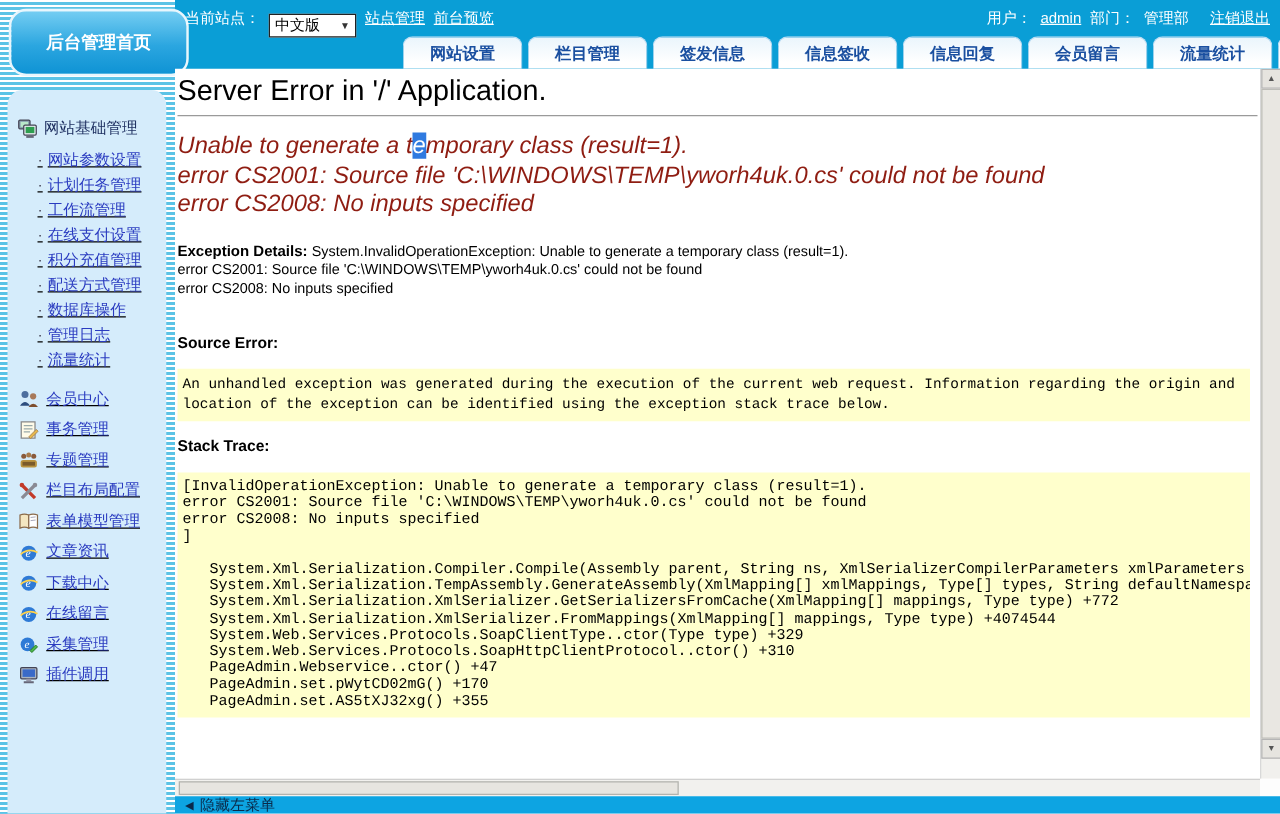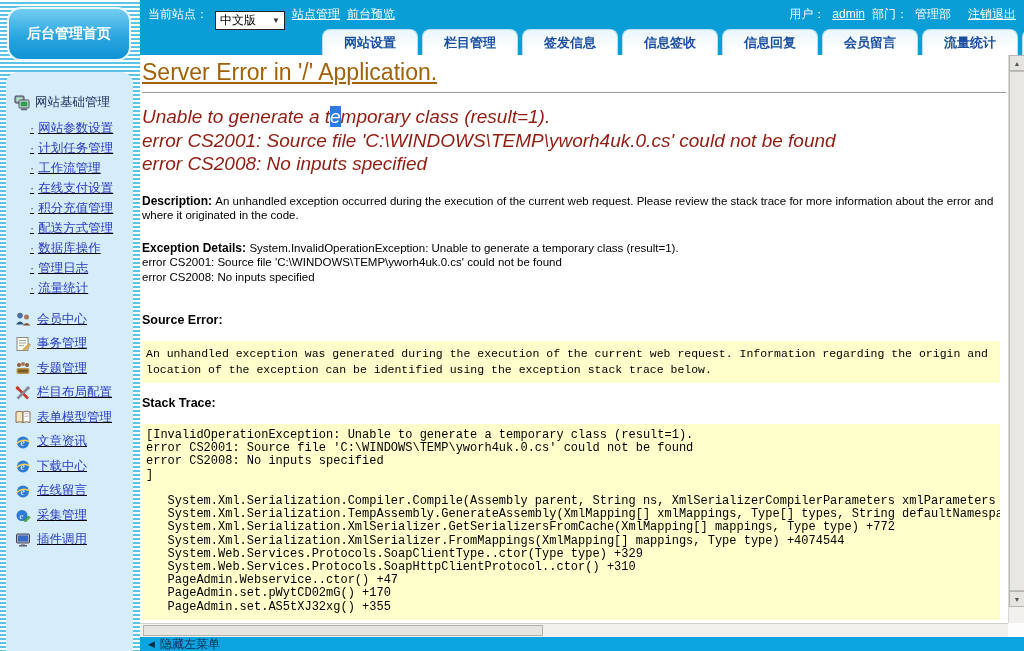--- a/index.html
+++ b/index.html
@@ -2,21 +2,21 @@
 <html><head>
 <meta charset="utf-8">
 <style>
   html,body{margin:0;padding:0;}
   body{font-family:"Liberation Sans",sans-serif;}
   .screen{position:relative;width:1024px;height:651px;background:#0a9ed6;overflow:hidden;}
 
   
   .side{position:absolute;left:0;top:0;width:140px;height:651px;
         background:repeating-linear-gradient(to bottom,#ffffff 0 2px,#5bc3e6 2px 4px);}
-  .home-btn{position:absolute;left:7px;top:7px;width:124px;height:54px;border-radius:14px;
+  .home-btn{position:absolute;left:7px;top:7px;width:144px;height:54px;border-radius:14px;
         background:linear-gradient(#74cdf2 0%,#2ba6e0 55%,#0f93d4 100%);
         border:2px solid #e8f6fd;box-sizing:border-box;color:#fff;font-weight:bold;font-size:14px;
         display:flex;align-items:center;justify-content:center;cursor:pointer;}
   .panel{position:absolute;left:6px;top:72px;width:127px;height:579px;background:#d5ecfb;
         border-radius:12px 12px 0 0;overflow:hidden;}
   .group-head{margin:22px 0 0 8px;display:flex;align-items:center;gap:5px;font-size:12.5px;
         color:#1c2d5e;cursor:pointer;}
   .panel ul{list-style:none;margin:0;padding:0;text-decoration:underline;}
   ul.sub{margin:7px 0 0;padding-left:24px;}
   ul.sub li{height:20px;line-height:20px;font-size:12.5px;color:#2a3bc0;cursor:pointer;white-space:nowrap;}
@@ -41,21 +41,21 @@
   .tabbar{position:absolute;left:322px;top:29px;display:flex;gap:4px;}
   .tab{width:96px;height:26px;box-sizing:border-box;border:1px solid #bcdcf2;border-bottom:none;
         border-radius:8px 8px 0 0;background:linear-gradient(#eaf5fc 0%,#ffffff 80%);
         display:flex;align-items:center;justify-content:center;font-size:13px;font-weight:bold;
         color:#1a4fa0;cursor:pointer;}
 
   
   .content{position:absolute;left:140px;top:55px;width:884px;height:596px;background:#fff;overflow:hidden;}
   .main{position:absolute;left:0;top:0;width:868px;height:568px;overflow:hidden;padding-left:2px;
         box-sizing:border-box;color:#000;}
-  .main h1{margin:4px 0 0;font-weight:normal;font-size:23px;color:#a16207;text-decoration:underline;}
+  .main h1{margin:4px 0 0;font-weight:normal;font-size:23px;color:#000000;}
   .main hr{margin:6px 2px 0 0;border:0;border-top:1px solid #9a9a9a;}
   .main h2{margin:12px 0 0;font-weight:normal;font-style:italic;font-size:19px;line-height:23.5px;color:#8f1d12;}
   .sel{background:#2f7ae0;color:#fff;}
   p.body{margin:18px 0 0;font-size:11.5px;line-height:14.5px;width:852px;}
   p.body .line{display:block;}
   p.body b{font-size:12px;}
   .main h3{margin:0;font-size:12.5px;color:#000;}
   h3.src{margin-top:29px;}
   h3.stk{margin-top:13px;}
   pre.box{background:#ffffcc;margin:14px 8px 0 0;padding:5px 4px 6px;border:0;
@@ -269,21 +269,20 @@
 
   <div class="content">
     <div class="main">
       <h1>Server Error in '/' Application.</h1>
       <hr>
       <h2>
         <div><span>Unable to generate a t</span><span class="sel">e</span><span>mporary class (result=1).</span></div>
         <div>error CS2001: Source file 'C:\WINDOWS\TEMP\yworh4uk.0.cs' could not be found</div>
         <div>error CS2008: No inputs specified</div>
       </h2>
-      <p class="body"><b>Description: </b><span>An unhandled exception occurred during the execution of the current web request. Please review the stack trace for more information about the error and where it originated in the code.</span></p>
       <p class="body">
         <span class="line"><b>Exception Details: </b><span>System.InvalidOperationException: Unable to generate a temporary class (result=1).</span></span>
         <span class="line">error CS2001: Source file 'C:\WINDOWS\TEMP\yworh4uk.0.cs' could not be found</span>
         <span class="line">error CS2008: No inputs specified</span>
       </p>
       <h3 class="src">Source Error:</h3>
       <pre class="box box1">An unhandled exception was generated during the execution of the current web request. Information regarding the origin and location of the exception can be identified using the exception stack trace below.</pre>
       <h3 class="stk">Stack Trace:</h3>
       <pre class="box box2">[InvalidOperationException: Unable to generate a temporary class (result=1).
 error CS2001: Source file 'C:\WINDOWS\TEMP\yworh4uk.0.cs' could not be found

